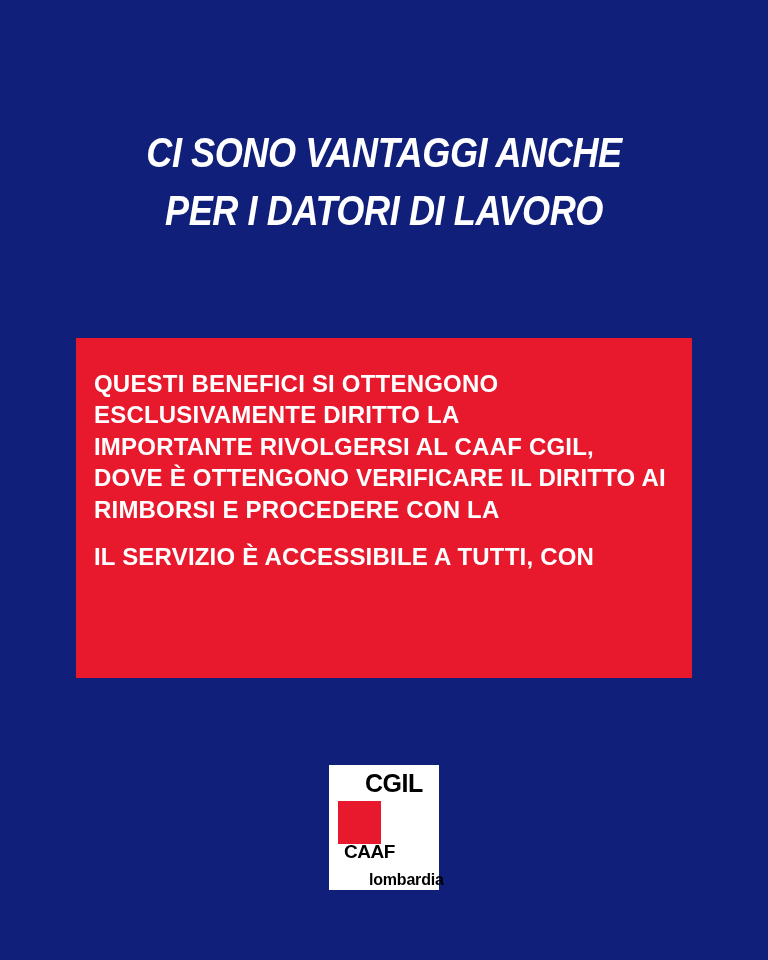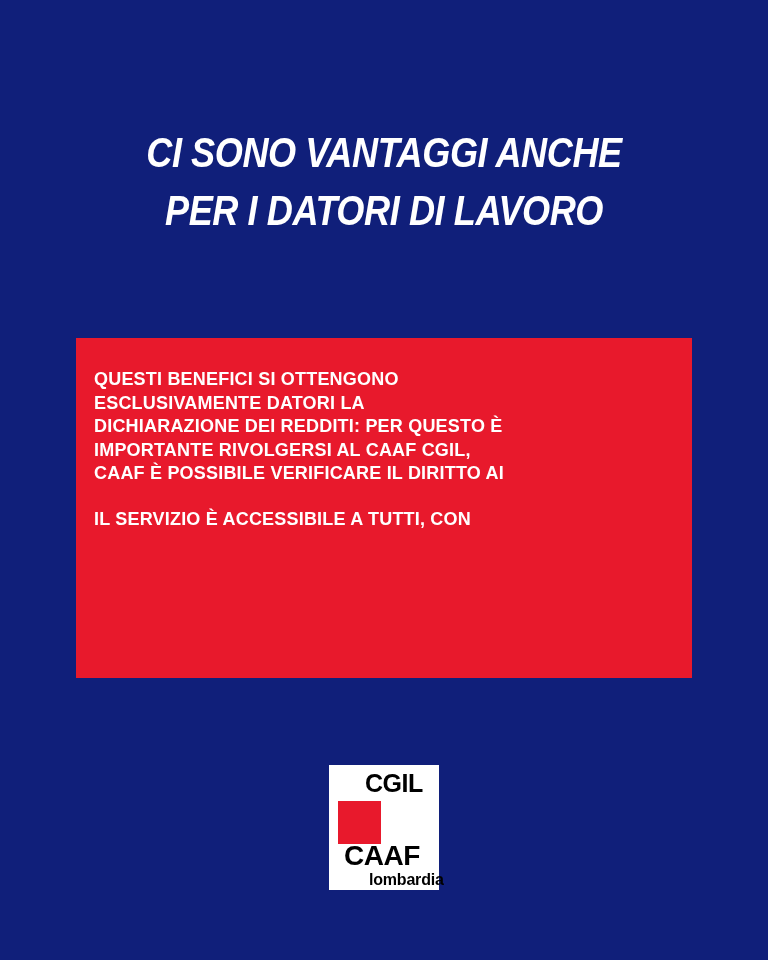--- a/index.html
+++ b/index.html
@@ -48,27 +48,27 @@
     width: 616px;
     height: 340px;
     background: #e8192c;
     box-sizing: border-box;
     padding: 30px 30px 0 18px;
   }
   .redbox-text {
     color: #ffffff;
     font-family: "Liberation Sans", sans-serif;
     font-weight: bold;
-    font-size: 18px;
+    font-size: 24px;
     line-height: 1.31;
     letter-spacing: 0.2px;
     margin: 0;
   }
   .redbox-text.second {
-    margin-top: 22px;
+    margin-top: 16px;
   }
   .redbox-text .ln {
     display: block;
     white-space: nowrap;
   }
   .logo {
     position: absolute;
     left: 329px;
     top: 765px;
     width: 110px;
@@ -101,21 +101,21 @@
     height: 43px;
     background: #e8192c;
   }
   .logo-caaf {
     position: absolute;
     top: 71px;
     left: 8px;
     color: #000000;
     font-family: "Liberation Sans", sans-serif;
     font-weight: bold;
-    font-size: 28px;
+    font-size: 19px;
     letter-spacing: -0.5px;
     line-height: 1;
   }
   .logo-lomb {
     position: absolute;
     top: 101px;
     left: 33px;
     color: #000000;
     font-family: "Liberation Sans", sans-serif;
     font-weight: bold;
@@ -130,24 +130,24 @@
 <div class="poster">
 
   <div class="headline">
     <span class="headline-line">CI SONO VANTAGGI ANCHE</span>
     <span class="headline-line">PER I DATORI DI LAVORO</span>
   </div>
 
   <div class="redbox">
     <p class="redbox-text first">
       <span class="ln">QUESTI BENEFICI SI OTTENGONO</span>
-      <span class="ln">ESCLUSIVAMENTE DATORI LA</span>
-      <span class="ln">DICHIARAZIONE DEI REDDITI: PER QUESTO È</span>
+      <span class="ln">ESCLUSIVAMENTE DIRITTO LA</span>
       <span class="ln">IMPORTANTE RIVOLGERSI AL CAAF CGIL,</span>
-      <span class="ln">CAAF È POSSIBILE VERIFICARE IL DIRITTO AI</span>
+      <span class="ln">DOVE È OTTENGONO VERIFICARE IL DIRITTO AI</span>
+      <span class="ln">RIMBORSI E PROCEDERE CON LA</span>
     </p>
     <p class="redbox-text second">
       <span class="ln">IL SERVIZIO È ACCESSIBILE A TUTTI, CON</span>
     </p>
   </div>
 
   <div class="logo">
     <div class="logo-inner">
       <span class="logo-cgil">CGIL</span>
       <span class="logo-square"></span>

